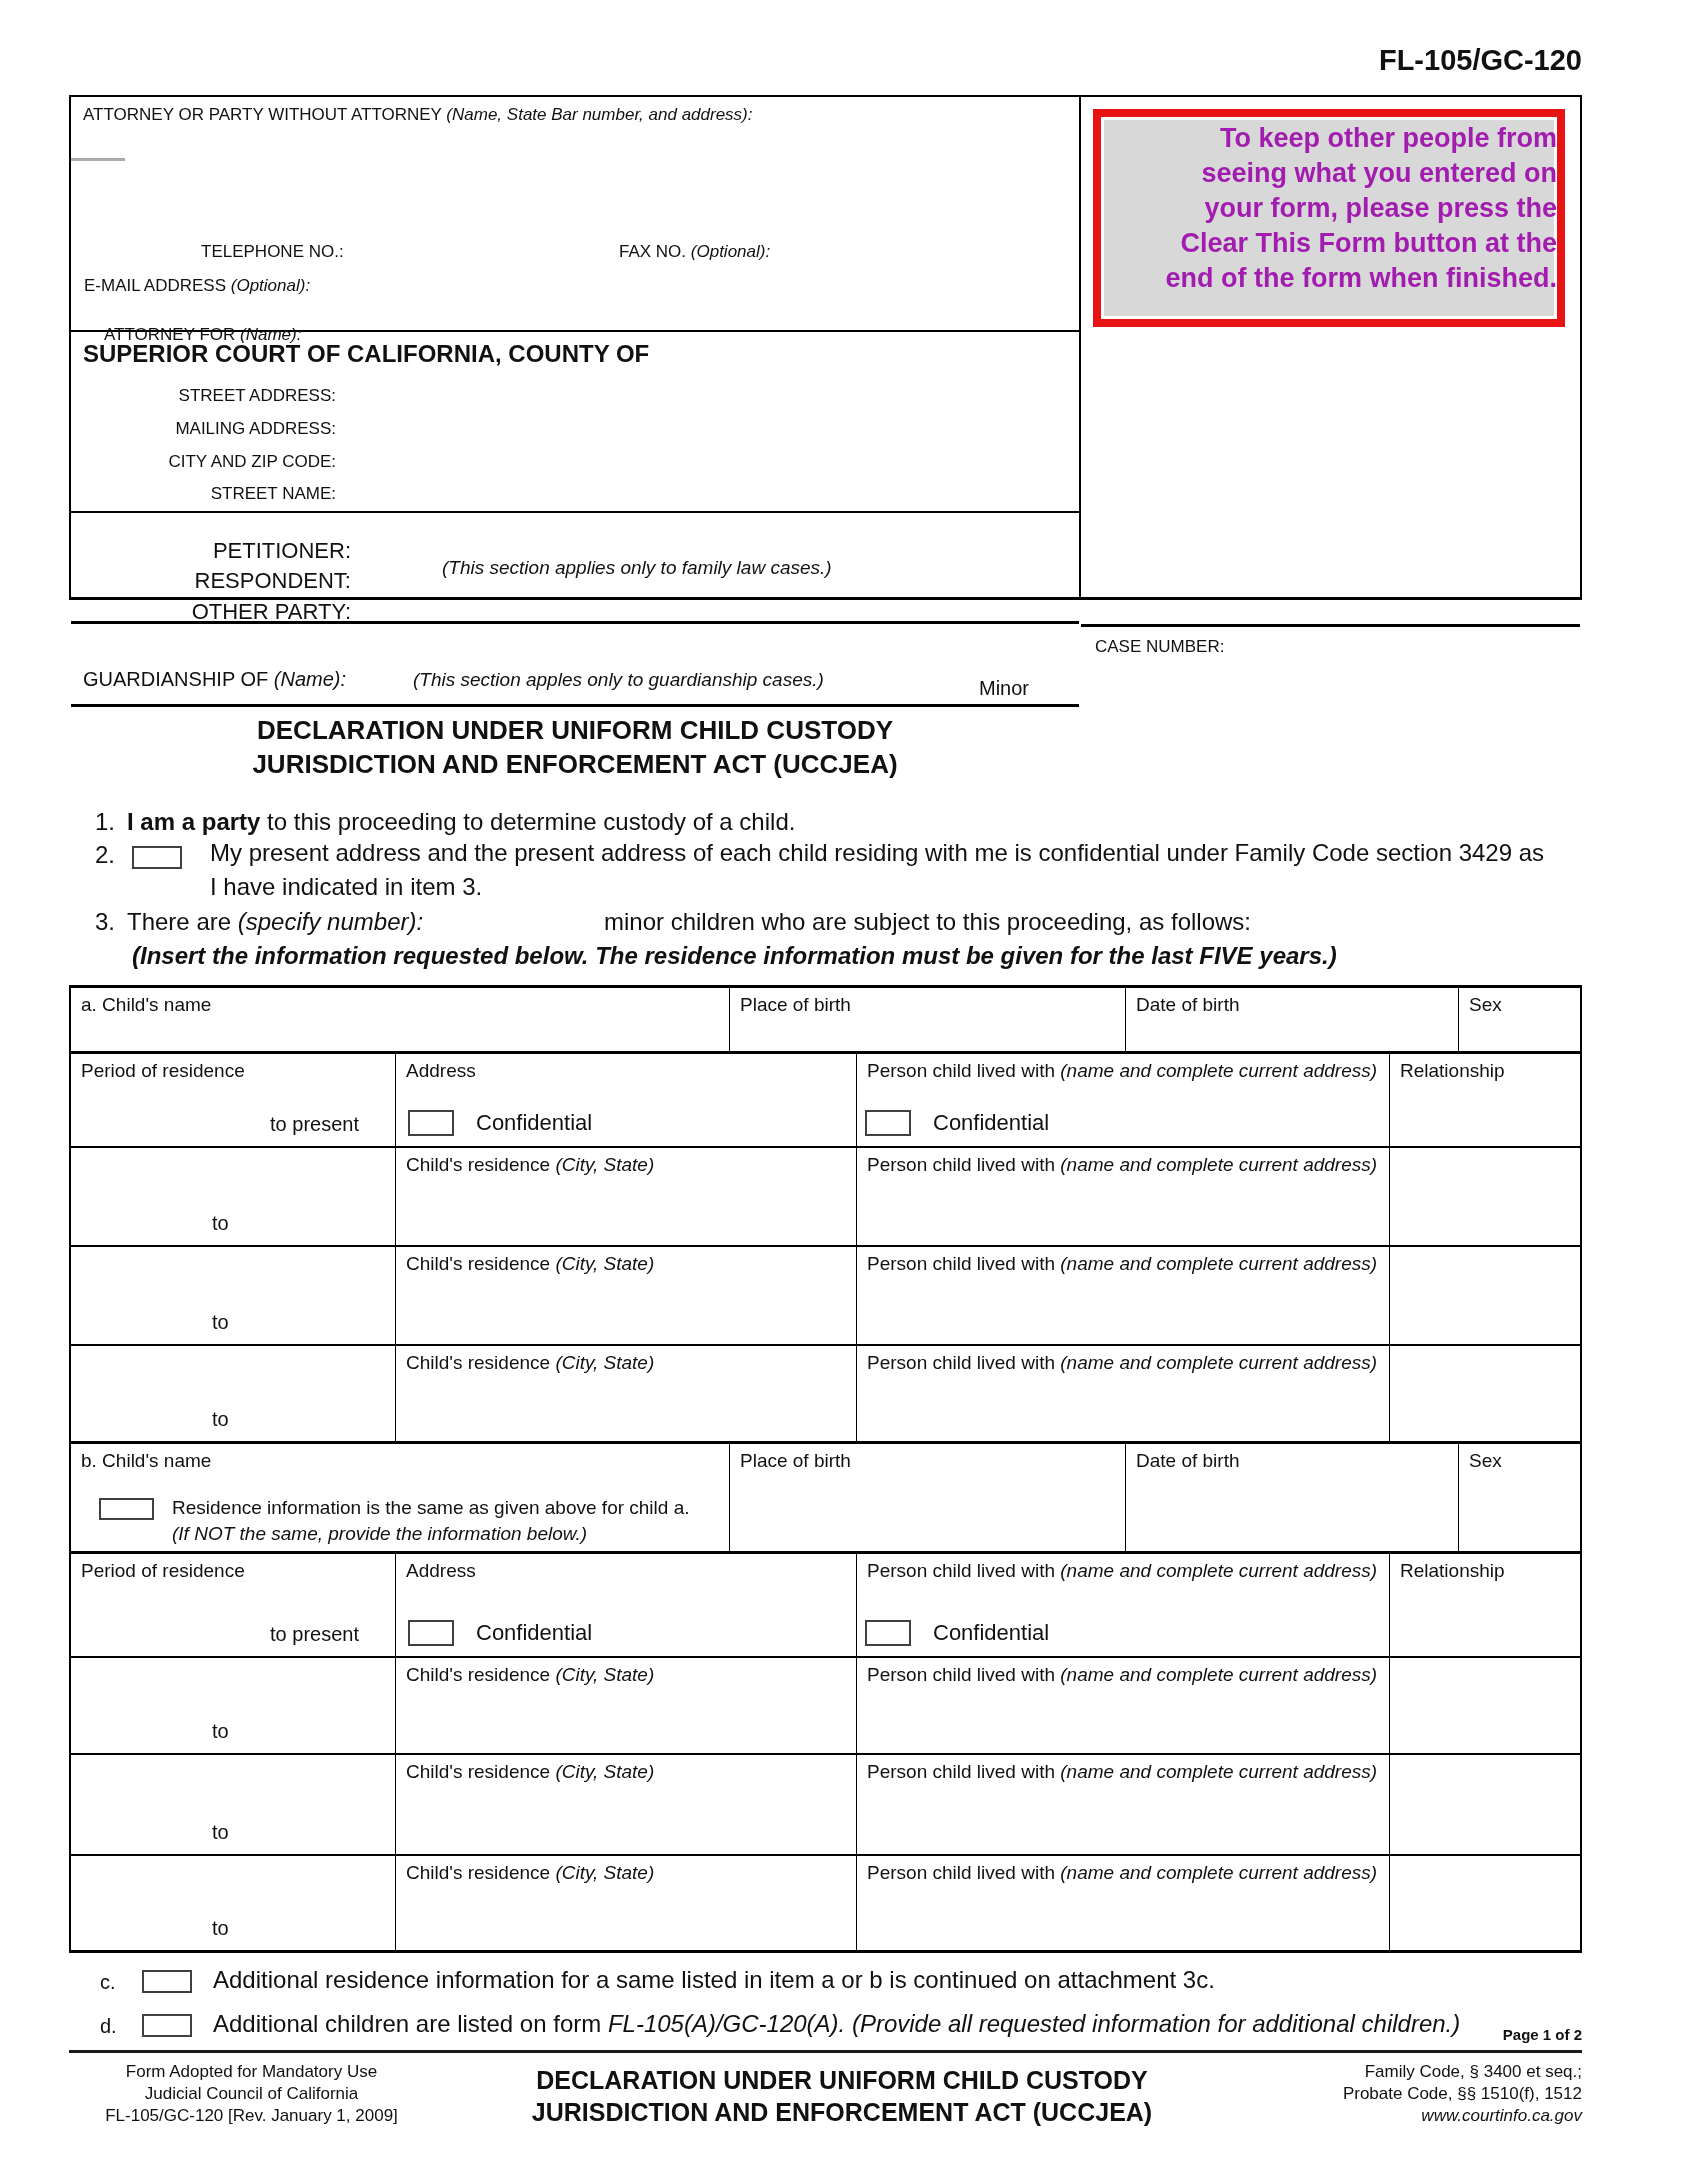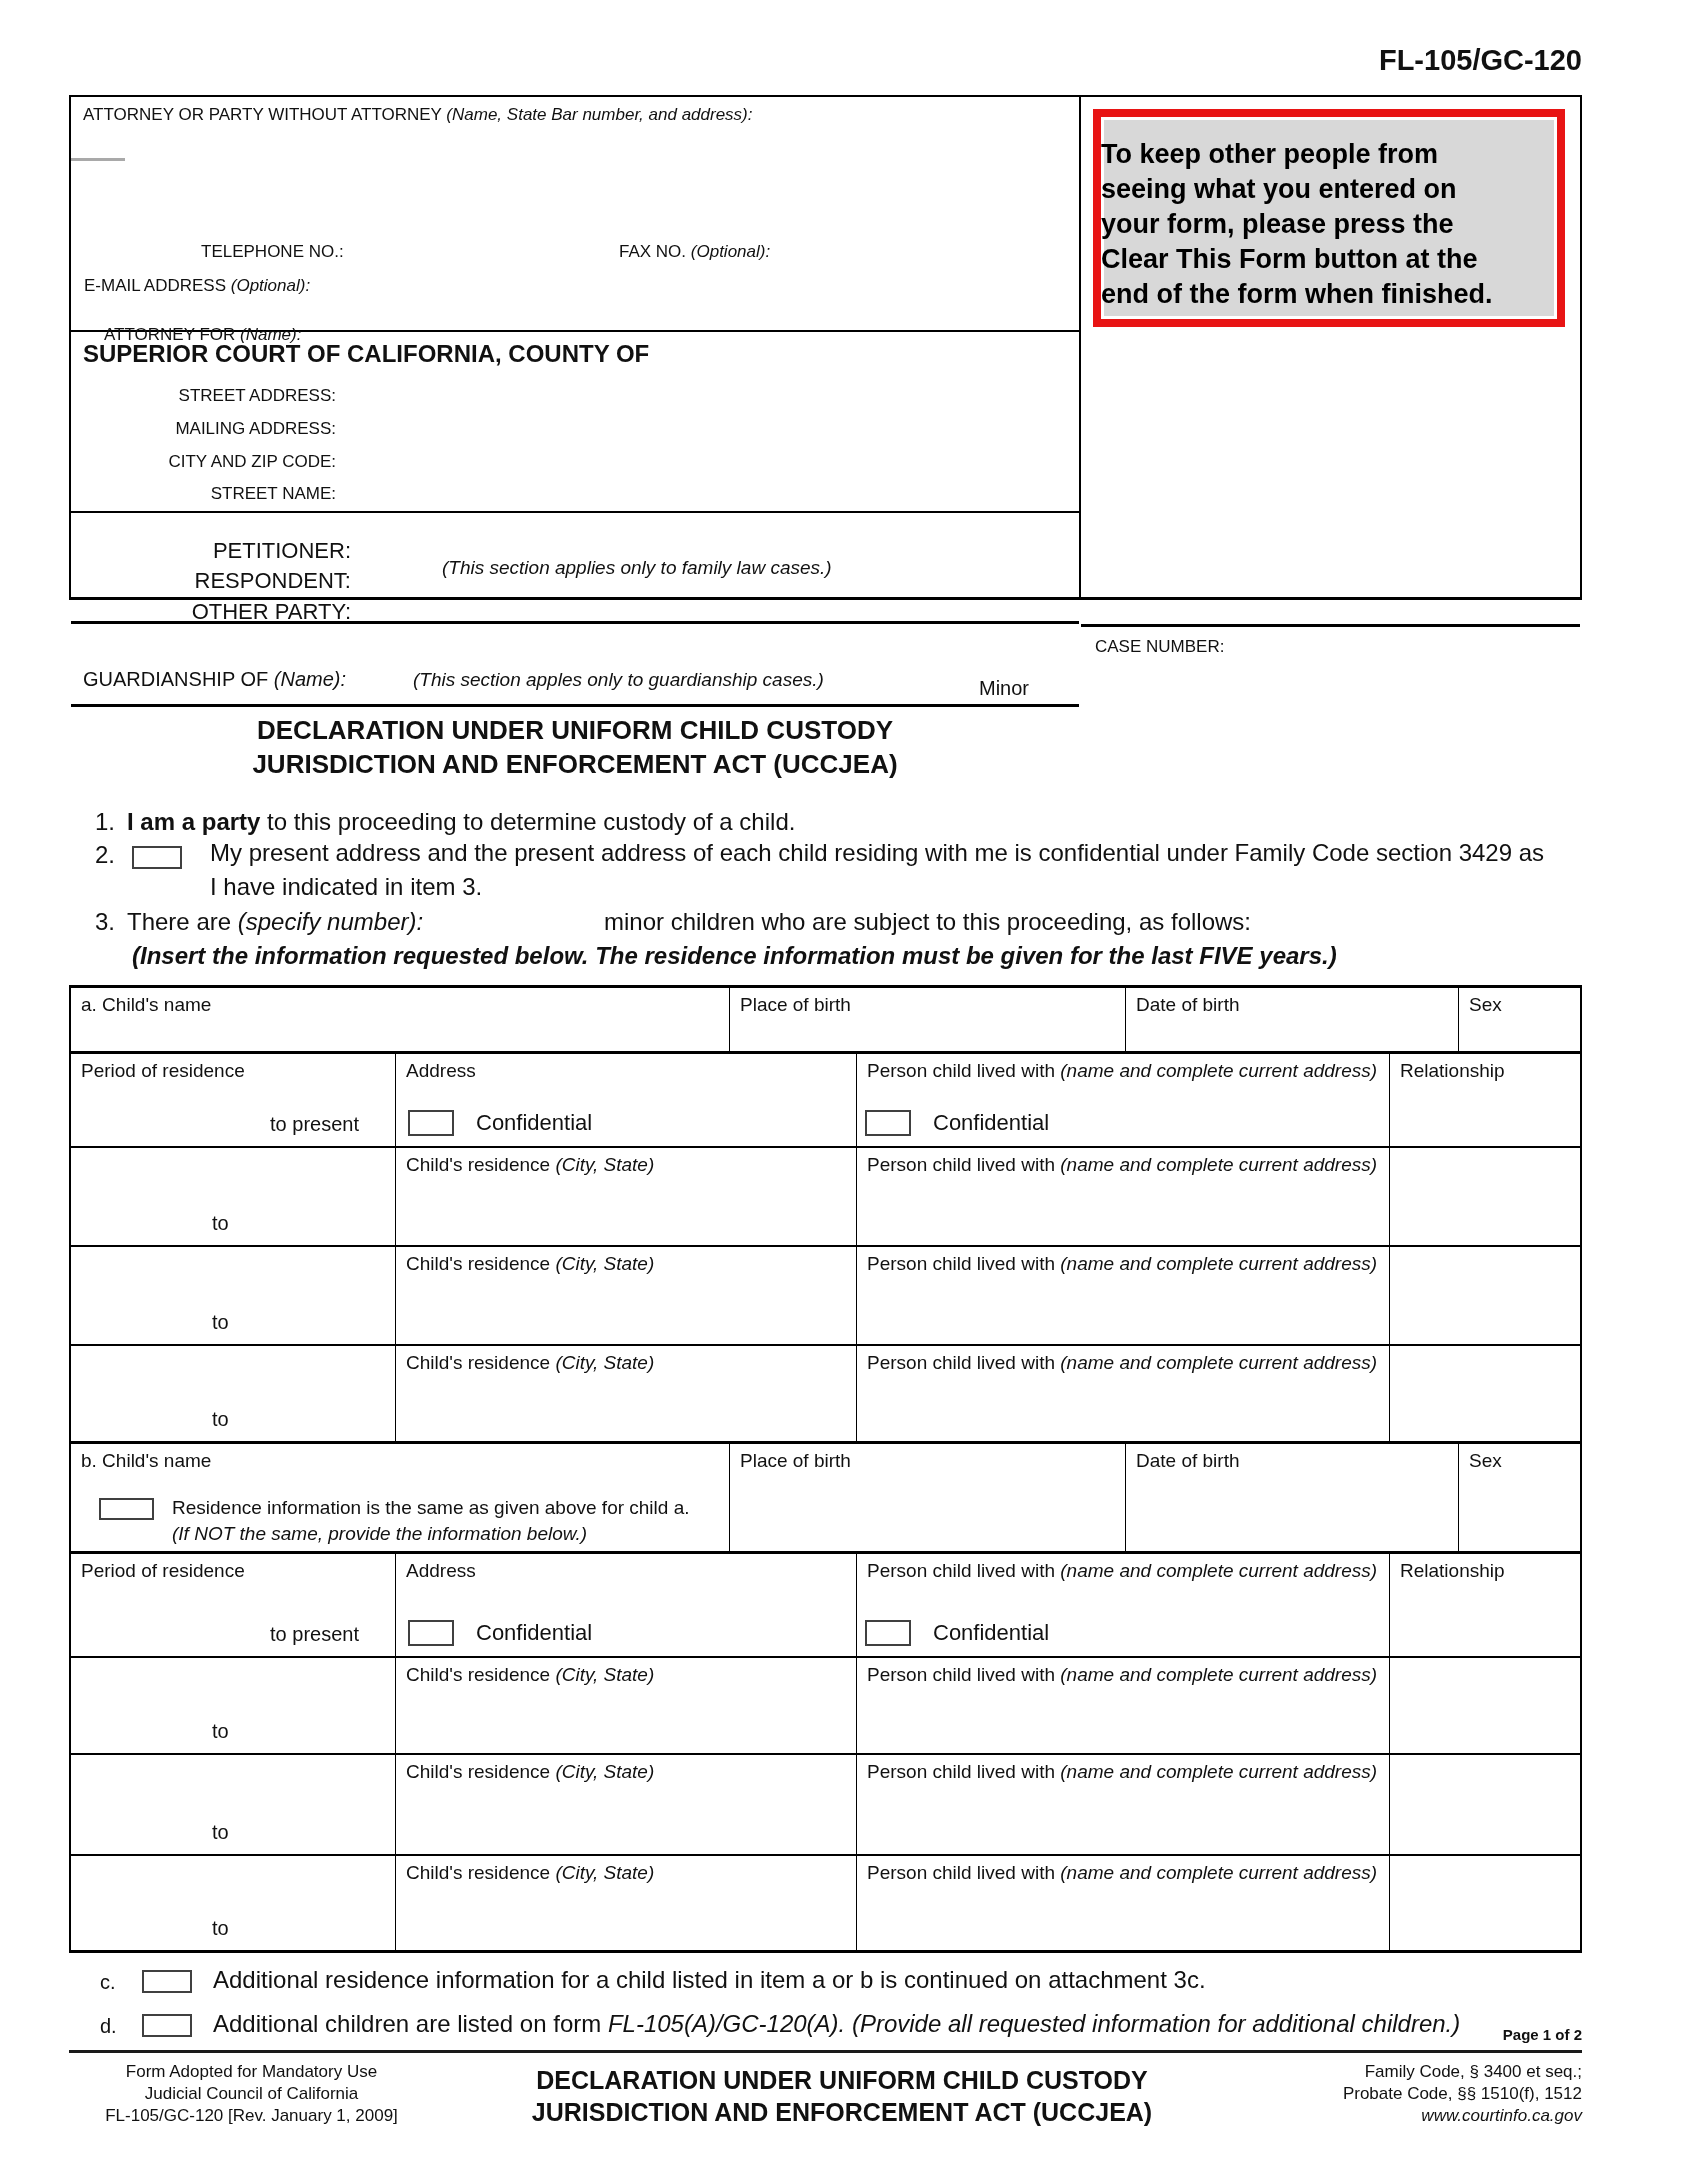--- a/index.html
+++ b/index.html
@@ -32,22 +32,22 @@
   .right-lbl { text-align:right; }
   .cursor-dash { left:0; top:61px; width:54px; height:3px; background:#a9a9a9; }
   .court-title { left:12px; top:8px; font-size:24px; font-weight:bold; }
   .center-note { font-size:19px; font-style:italic;margin-top:39px; }
   .doc-title-line { left:0; width:1008px; text-align:center; font-size:26px; font-weight:bold; }
 
   
   .red-notice { left:1022px; top:12px; width:472px; height:218px;
     border:8px solid #e81414; background:#d8d8d8;
     box-shadow: inset 0 0 0 3px #ffffff;
-    padding-top:20px; text-align:left;
-    color:#000000; font-weight:bold; font-size:27px; line-height:35px; }
+    padding-top:4px; text-align:right;
+    color:#a21caf; font-weight:bold; font-size:27px; line-height:35px; }
 
   
   .case-box { left:1010px; top:527px; right:0; bottom:0; border-top:3px solid #000; }
 
   
   .item24 { font-size:24px; }
   .num { margin-right:12px; }
   .cb { display:inline-block; width:50px; height:23px;
         border:2px solid #404040; background:#fff; }
 
@@ -321,21 +321,21 @@
     </div>
     <div class="cell w-person">
       <span>Person child lived with </span><span class="i">(name and complete current address)</span>
     </div>
     <div class="cell w-rel"></div>
   </div>
 </div>
 
 <div class="abs lbl20" style="left:100px; top:1971px;">c.</div>
 <span class="abs cb" style="left:142px; top:1970px;"></span>
-<div class="abs item24 nowrap" style="left:213px; top:1966px;">Additional residence information for a child listed in item a or b is continued on attachment 3c.</div>
+<div class="abs item24 nowrap" style="left:213px; top:1966px;">Additional residence information for a same listed in item a or b is continued on attachment 3c.</div>
 
 <div class="abs lbl20" style="left:100px; top:2015px;">d.</div>
 <span class="abs cb" style="left:142px; top:2014px;"></span>
 <div class="abs item24 nowrap" style="left:213px; top:2010px;">
   <span>Additional children are listed on form </span><span class="i">FL-105(A)/GC-120(A). (Provide all requested information for additional children.)</span>
 </div>
 
 <div class="abs page-indicator">Page 1 of 2</div>
 <div class="abs footer-rule"></div>
 

